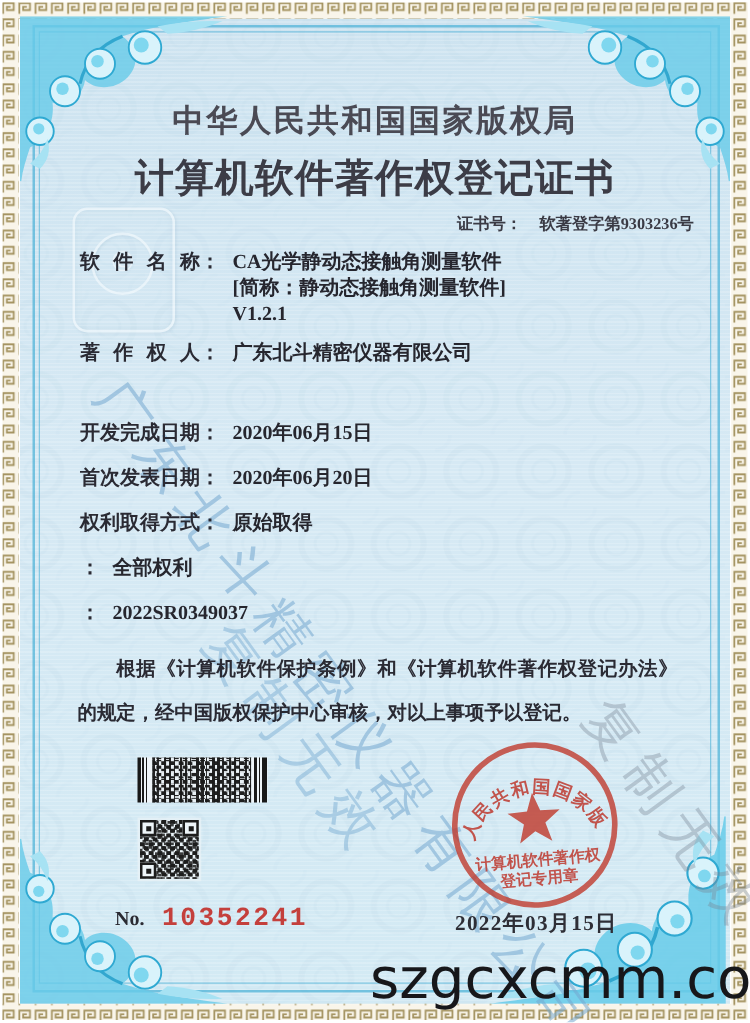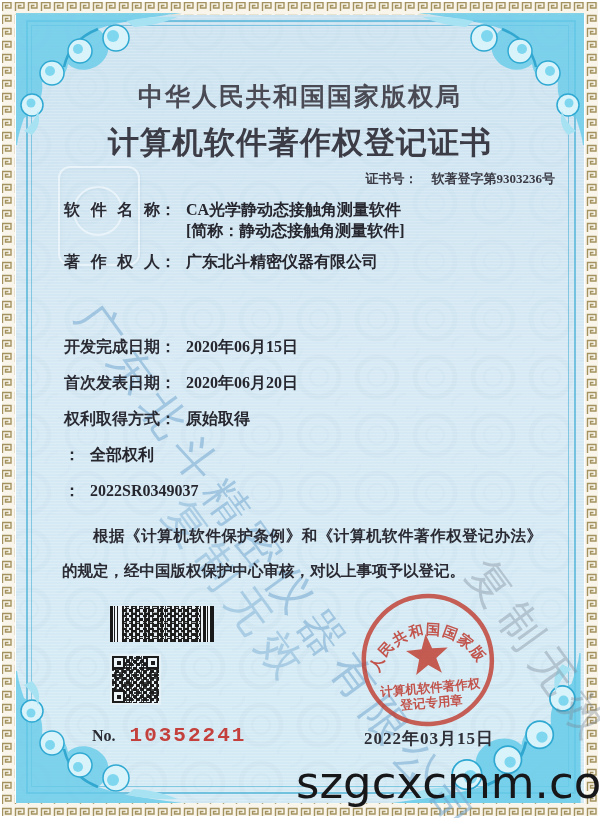--- a/index.html
+++ b/index.html
@@ -196,20 +196,21 @@
     <span>证书号：</span><span class="gap"></span><span>软著登字第9303236号</span>
   </div>
 
   <div class="fields-a">
     <div class="frow">
       <span class="flabel">软件名称</span>
         <span class="fcolon">：</span>
       <div class="fval">
         <div>CA光学静动态接触角测量软件</div>
         <div>[简称：静动态接触角测量软件]</div>
+        <div>V1.2.1</div>
       </div>
     </div>
     <div class="frow frow-owner">
       <span class="flabel">著作权人</span>
         <span class="fcolon">：</span>
       <div class="fval">广东北斗精密仪器有限公司</div>
     </div>
   </div>
 
   <div class="fields-b">

